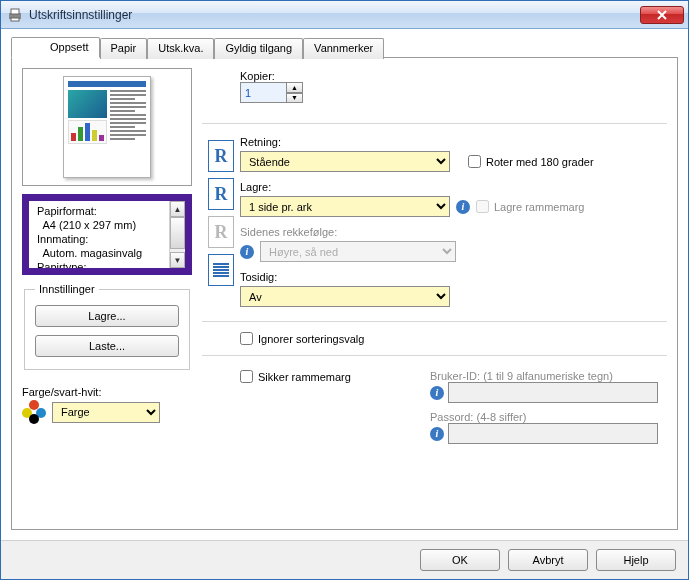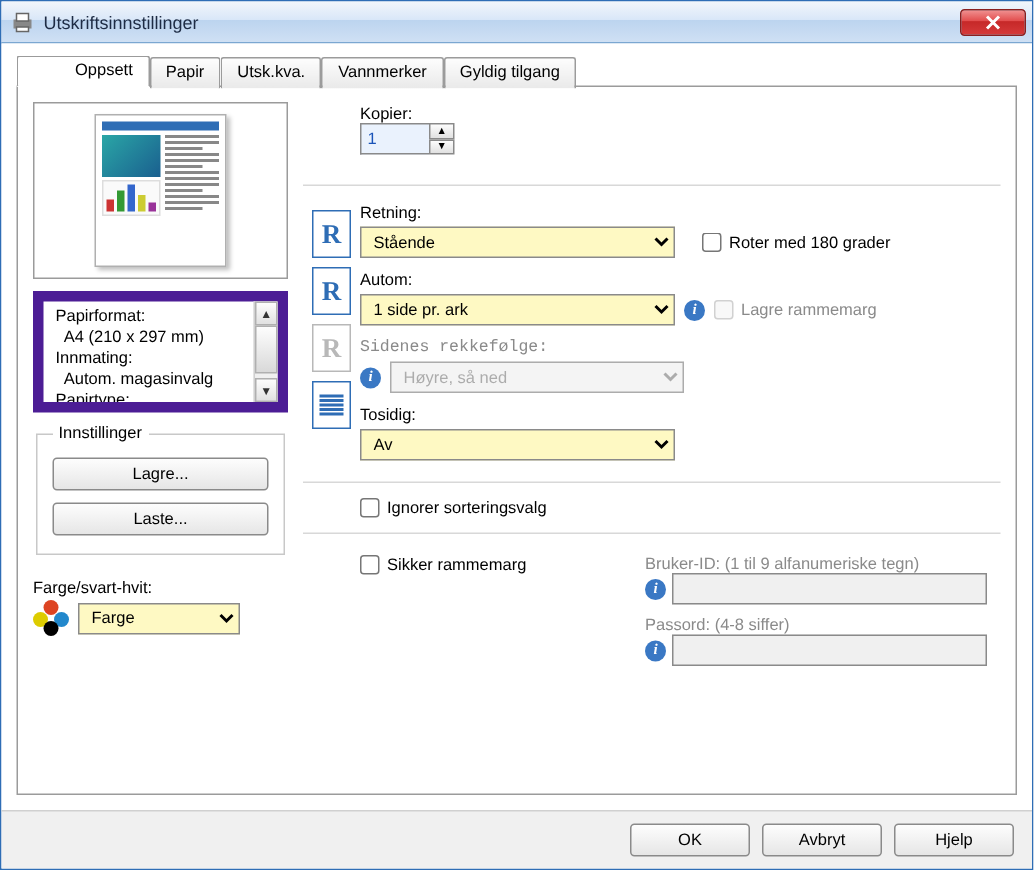--- a/index.html
+++ b/index.html
@@ -153,21 +153,21 @@
     .mode-icon {
       width:26px; height:32px; border:1px solid #2e6db5; background:#fff;
       display:flex; align-items:center; justify-content:center;
       font-family: "Times New Roman", serif; font-size:18px; color:#2e6db5; font-weight:bold;
       position:relative;
     }
     .mode-icon.disabled { color:#b8b8b8; border-color:#b8b8b8; }
     .mode-icon.lines span{ display:block; height:2px; background:#2e6db5; margin:1px 0; width:16px;}
     .fields { flex:1; display:flex; flex-direction:column; gap:3px; }
     .flabel { margin-top:2px; }
-    .flabel.disabled { color:#8a8a8a;font-family:Liberation Mono, monospace; }
+    .flabel.disabled { color:#8a8a8a; }
     select, input[type=text] {
       font: inherit;
       border: 1px solid #8a8a8a;
       background:#fef9c3;
       padding: 2px 4px;
       height: 21px;
     }
     select:disabled, input:disabled { background:#f0f0f0; color:#8a8a8a;}
     .select-210 { width:210px; }
     .copies-row { display:flex; flex-direction:column; margin-left: 0; margin-bottom:10px; padding-left:38px;}
@@ -226,22 +226,22 @@
           <path d="M1 1 L9 9 M9 1 L1 9" stroke="#fff" stroke-width="2"></path>
         </svg>
     </div>
   </div>
 
   <div class="client">
     <div class="tabs">
       <div class="tab active">Oppsett</div>
       <div class="tab">Papir</div>
       <div class="tab">Utsk.kva.</div>
+      <div class="tab">Gyldig tilgang</div>
       <div class="tab">Vannmerker</div>
-      <div class="tab">Gyldig tilgang</div>
     </div>
 
     <div class="tab-page">
 
       <div class="left-col">
         <div class="preview">
           <div class="page-mock">
             <div class="hdr-bar"></div>
             <div class="body">
               <div class="colA">
@@ -344,21 +344,21 @@
           <div class="fields">
             <span class="flabel">Retning:</span>
             <div style="display:flex;align-items:center;gap:18px;">
               <select class="select-210"><option>Stående</option></select>
               <label class="checkbox-row">
                 <input type="checkbox" style="">
                 <span>Roter med 180 grader</span>
               </label>
             </div>
 
-            <span class="flabel" style="margin-top:6px">Autom:</span>
+            <span class="flabel" style="margin-top:6px">Lagre:</span>
             <div style="display:flex;align-items:center;gap:6px;">
               <select class="select-210"><option>1 side pr. ark</option></select>
               <span class="info-icon">i</span>
               <label class="checkbox-row disabled">
                 <input type="checkbox" disabled="" style="">
                 <span>Lagre rammemarg</span>
               </label>
             </div>
 
             <span class="flabel disabled" style="margin-top:6px">Sidenes rekkefølge:</span>

